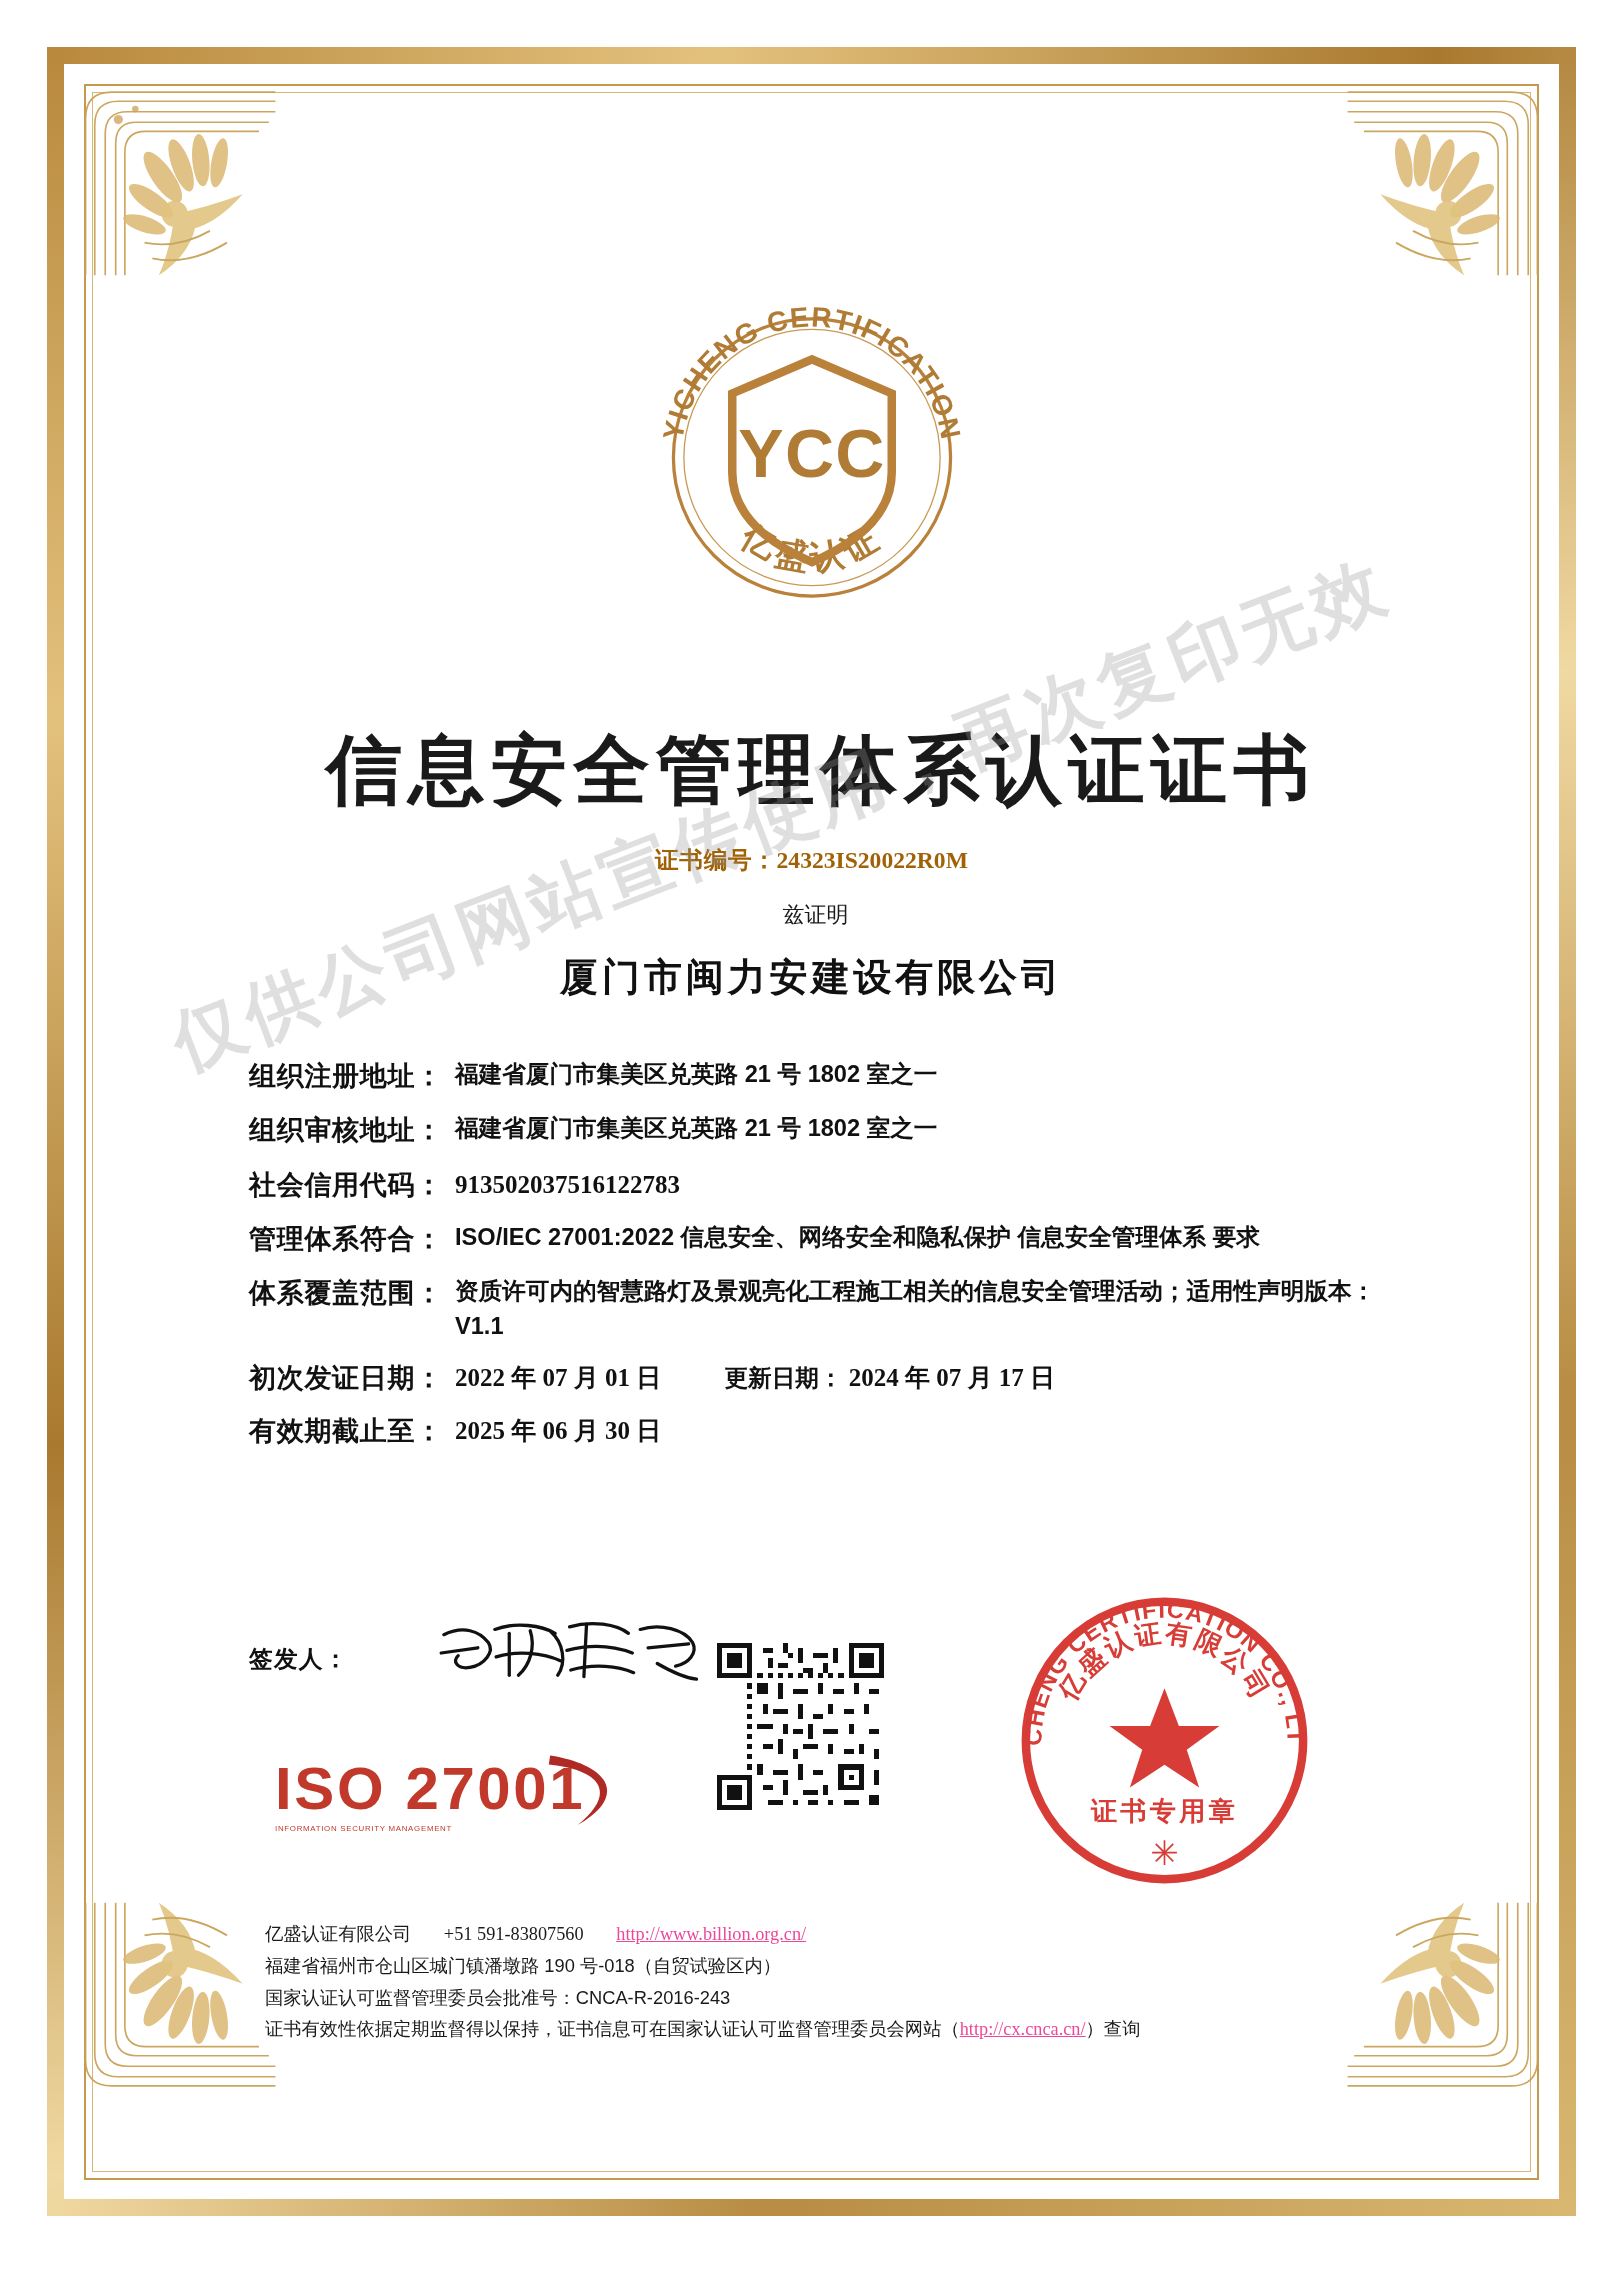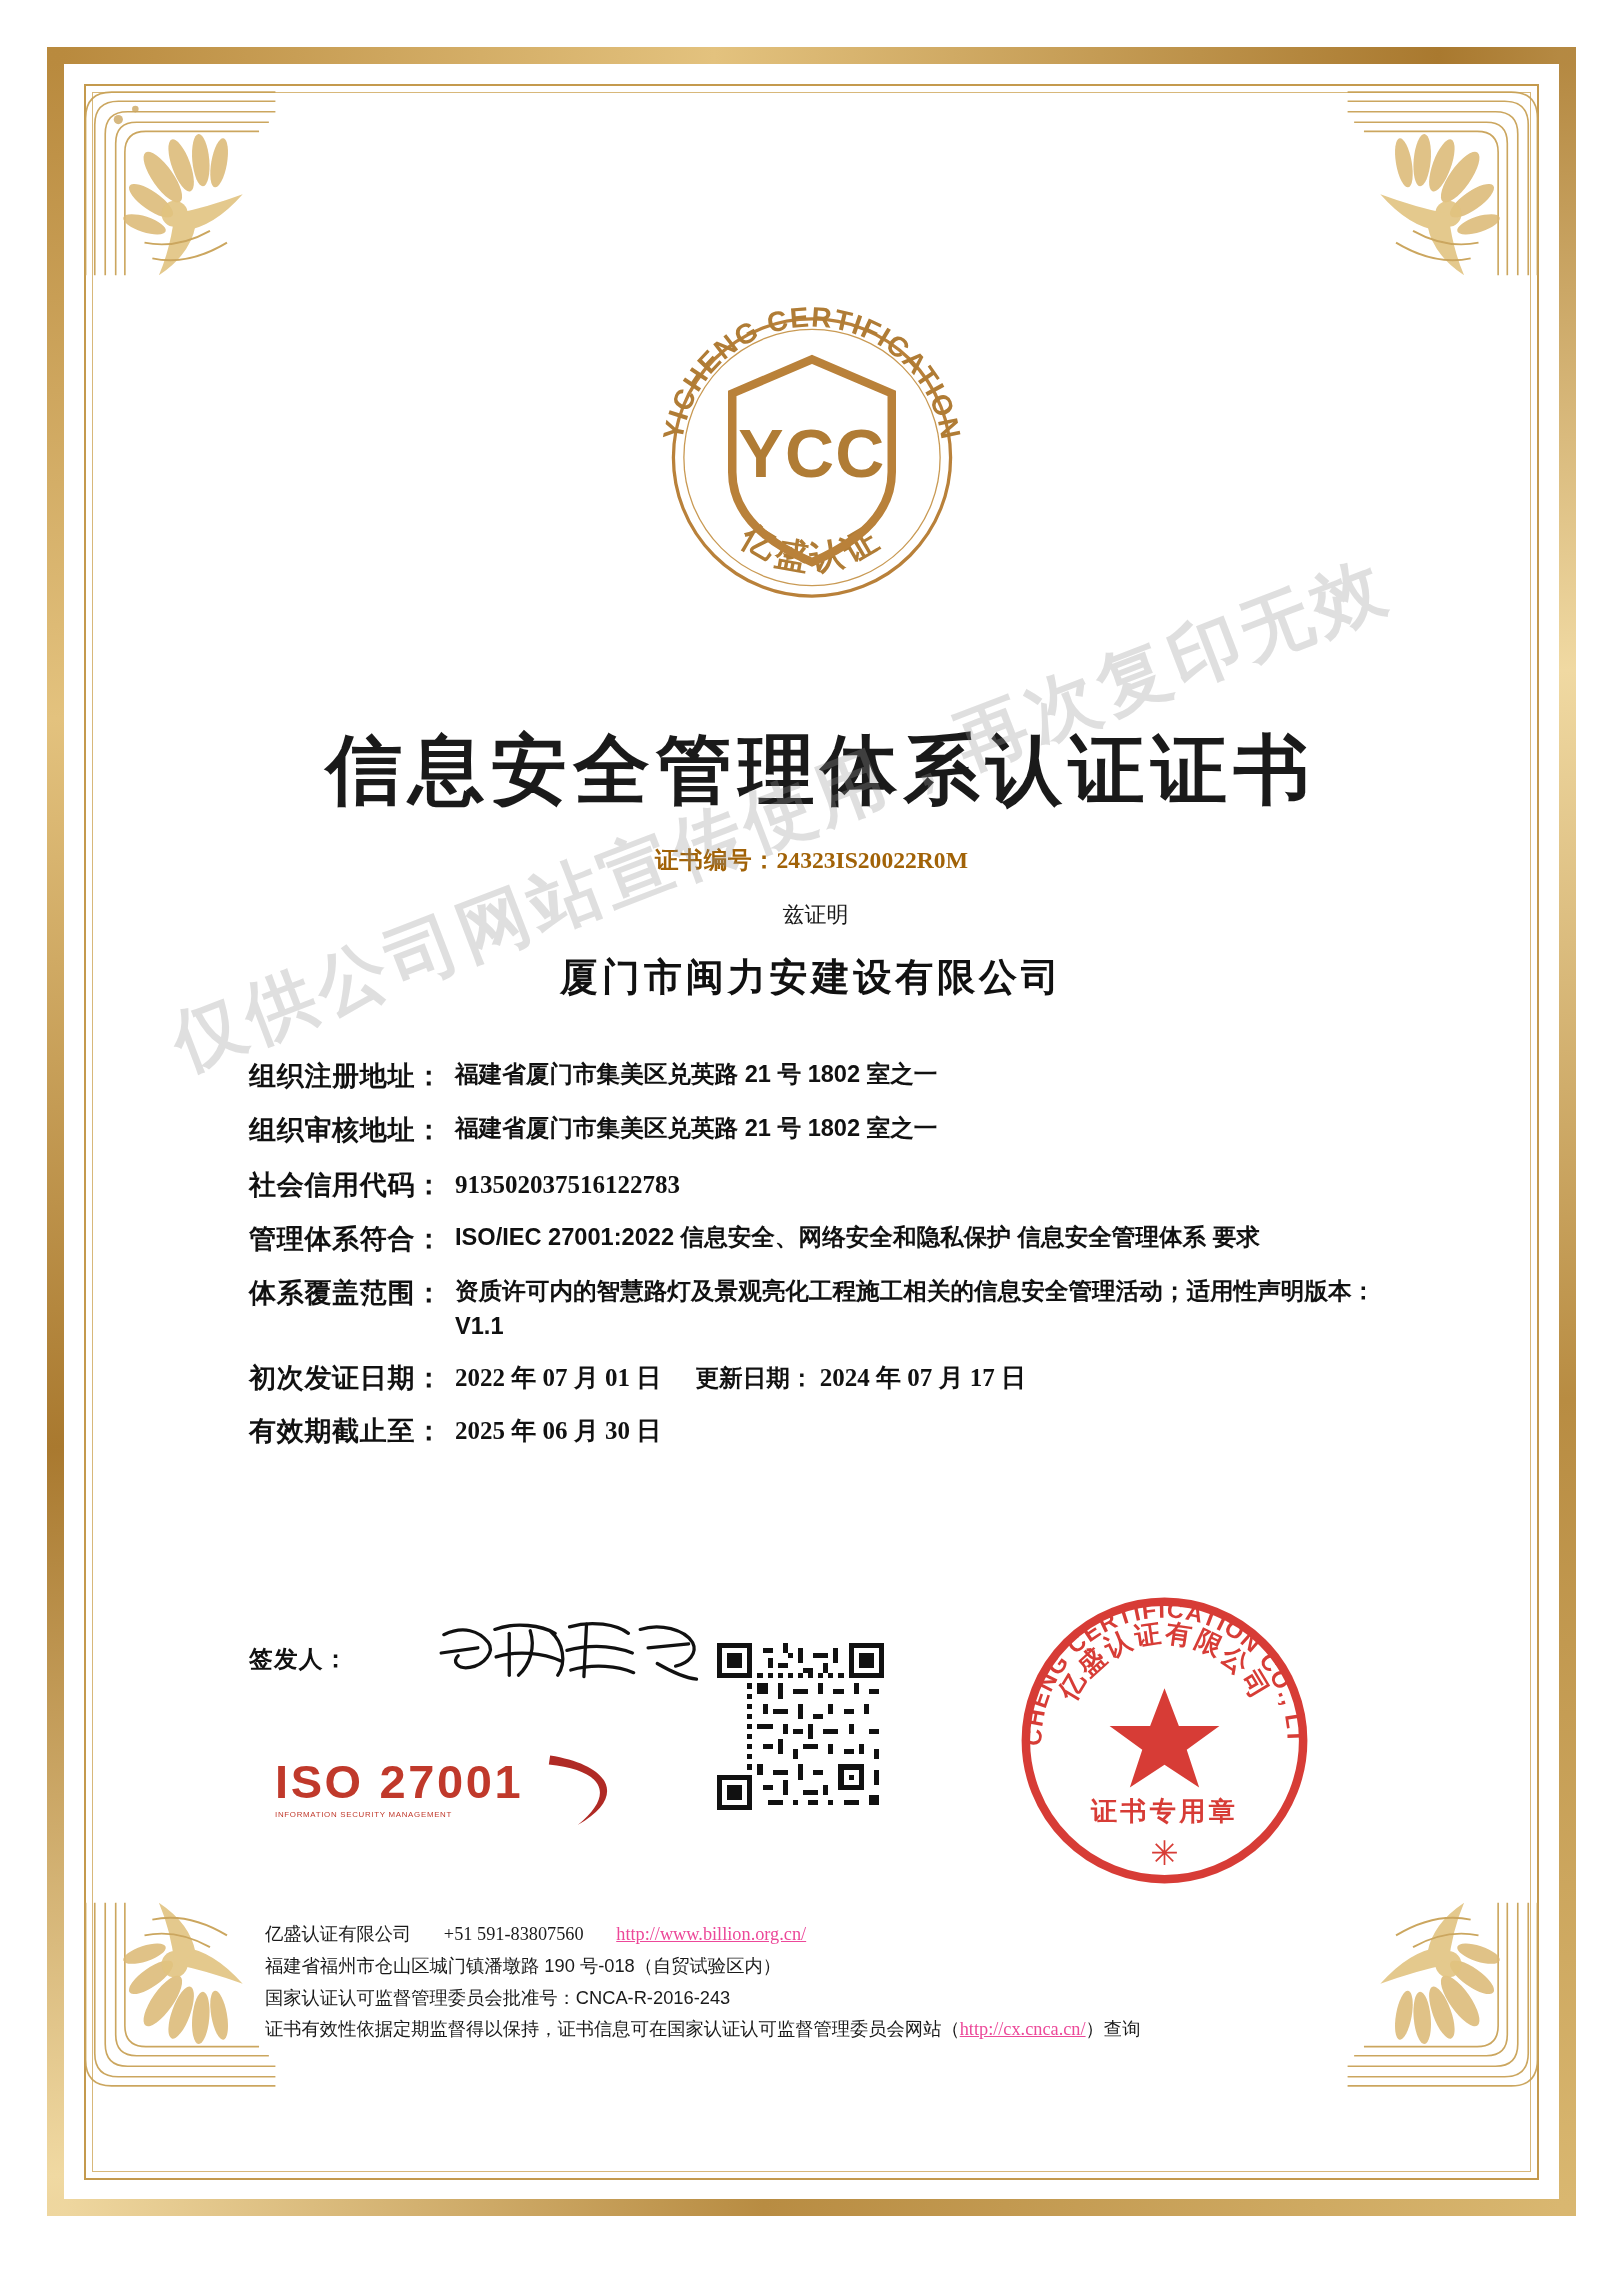--- a/index.html
+++ b/index.html
@@ -138,21 +138,21 @@
   }
   .row .value.cn {
     font-family: "Liberation Sans", sans-serif;
     font-size: 23.6px;
   }
   .row.dates { margin-bottom: 13px; }
   .row .label2 {
     font-weight: bold;
     font-family: "Liberation Sans", sans-serif;
     font-size: 23.6px;
-    margin-left: 28px;
+    margin-left: 57px;
   }
   .val-inline {
     font-weight: bold;
     font-family: "Liberation Serif", serif;
     font-size: 25px;
   }
 
   
   .sign-label {
     position: absolute;
@@ -187,21 +187,21 @@
   .iso-logo {
     position: absolute;
     left: 275px;
     top: 1754px;
     width: 347px;
     height: 98px;
   }
   .iso-text {
     font-family: "Liberation Sans", sans-serif;
     font-weight: bold;
-    font-size: 47px;
+    font-size: 60px;
     color: #c0392b;
     letter-spacing: 2.6px;
   }
   .iso-sub {
     font-family: "Liberation Sans", sans-serif;
     font-size: 7.9px;
     color: #c0392b;
     letter-spacing: 0.7px;
     margin-top: 1.3px;
   }

